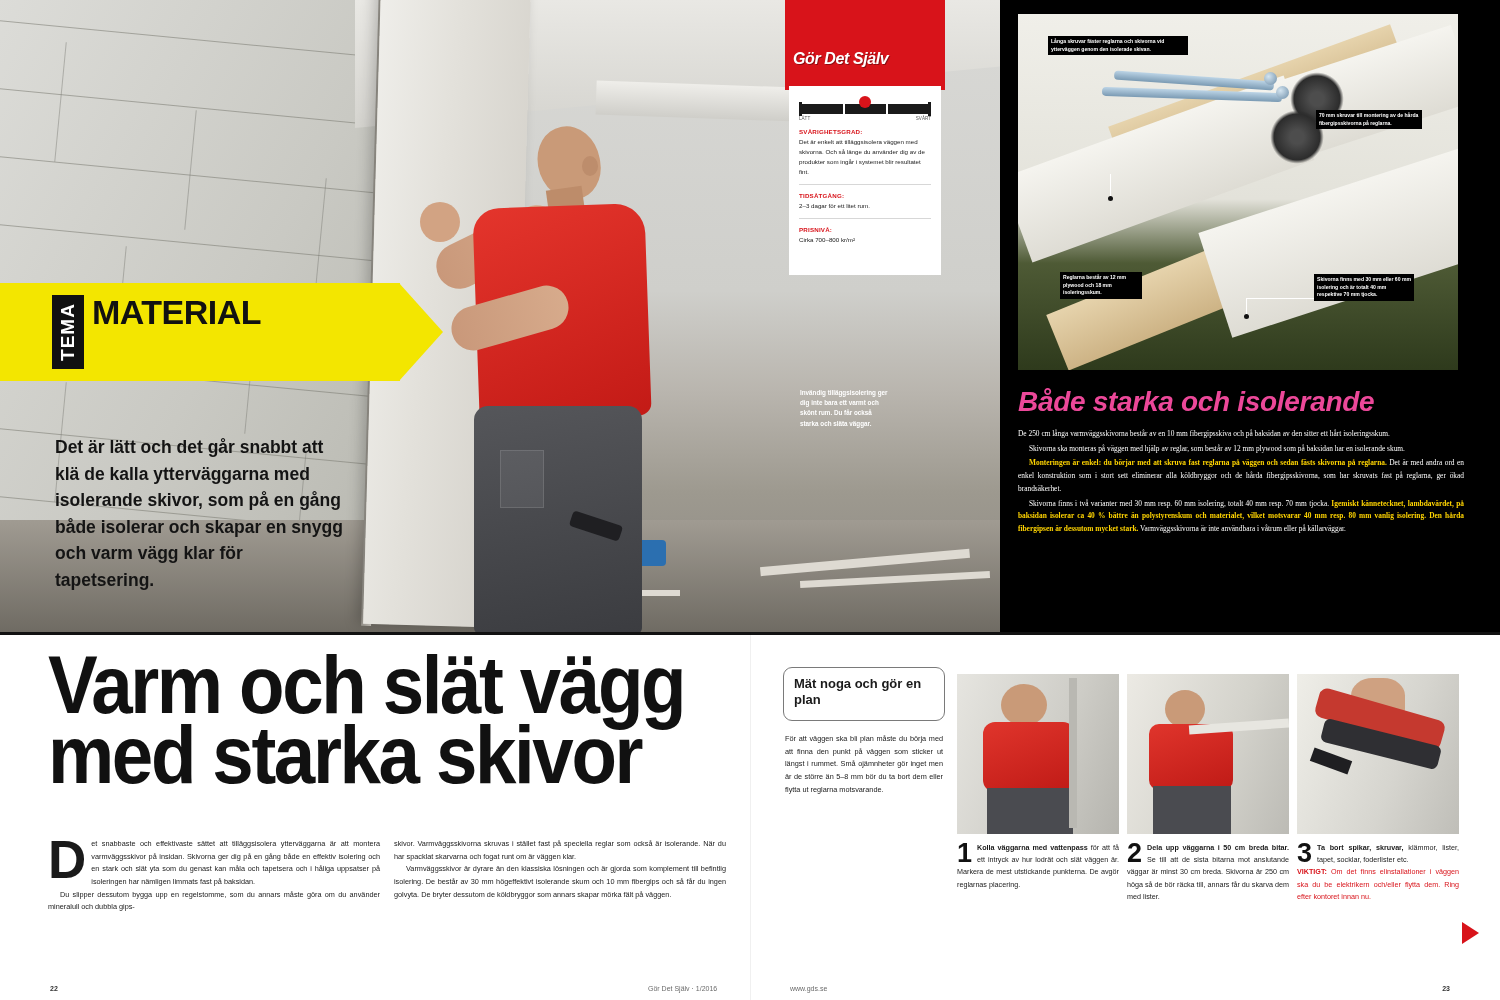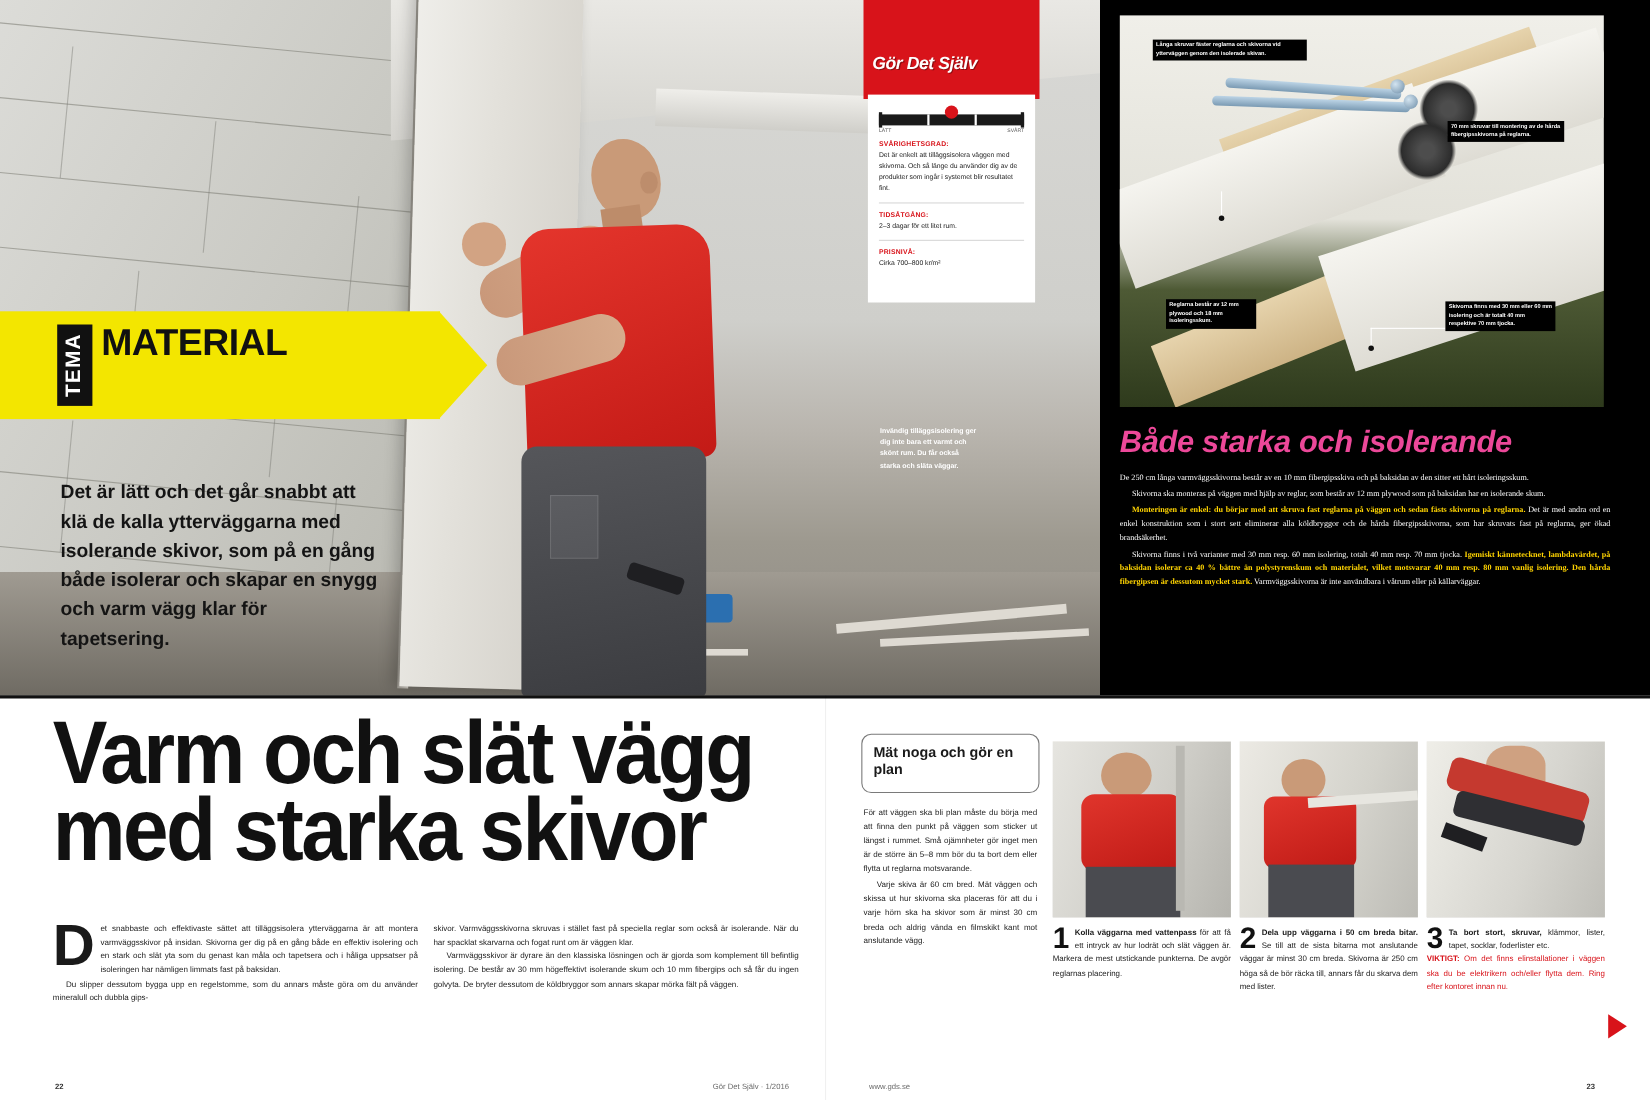--- a/index.html
+++ b/index.html
@@ -326,21 +326,20 @@
       <p><span>Du slipper dessutom bygga upp en regelstomme, som du annars måste göra om du använder mineralull och dubbla gips-</span></p>
     </div>
   <div class="col col-2" id="col-2">
       <p><span>skivor. Varmväggsskivorna skruvas i stället fast på speciella reglar som också är isolerande. När du har spacklat skarvarna och fogat runt om är väggen klar.</span></p>
       <p><span>Varmväggsskivor är dyrare än den klassiska lösningen och är gjorda som komplement till befintlig isolering. De består av 30 mm högeffektivt isolerande skum och 10 mm fibergips och så får du ingen golvyta. De bryter dessutom de köldbryggor som annars skapar mörka fält på väggen.</span></p>
     </div>
 
   <div class="mat-box">Mät noga och gör en plan</div>
   <div class="mat-text" id="plan-text">
       <p>För att väggen ska bli plan måste du börja med att finna den punkt på väggen som sticker ut längst i rummet. Små ojämnheter gör inget men är de större än 5–8 mm bör du ta bort dem eller flytta ut reglarna motsvarande.</p>
-      <p>Varje skiva är 60 cm bred. Mät väggen och skissa ut hur skivorna ska placeras för att du i varje hörn ska ha skivor som är minst 30 cm breda och aldrig vända en filmskikt kant mot anslutande vägg.</p>
     </div>
 
   <div class="step s1">
     <div class="step-img">
       <div style="position:absolute;left:0;top:0;width:162px;height:160px;background:linear-gradient(110deg,#e6e5e0,#cdccc6 60%,#b5b4ae)"></div>
       <div style="position:absolute;left:44px;top:10px;width:46px;height:42px;background:#c99a78;border-radius:50%"></div>
       <div style="position:absolute;left:26px;top:48px;width:92px;height:70px;background:linear-gradient(160deg,#e0352c,#bf1a16);border-radius:12px"></div>
       <div style="position:absolute;left:30px;top:114px;width:86px;height:46px;background:#4a4b50"></div>
       <div style="position:absolute;left:112px;top:4px;width:8px;height:150px;background:#b9b8b2"></div>
     </div>
@@ -364,21 +363,21 @@
 
   <div class="step s3">
     <div class="step-img">
       <div style="position:absolute;left:0;top:0;width:162px;height:160px;background:linear-gradient(110deg,#efeee8,#d6d5cf 60%,#bfbeb8)"></div>
       <div style="position:absolute;left:54px;top:4px;width:54px;height:44px;background:#cfa181;border-radius:40% 40% 30% 30%"></div>
       <div style="position:absolute;left:18px;top:30px;width:130px;height:30px;background:#c5392f;border-radius:8px;transform:rotate(16deg)"></div>
       <div style="position:absolute;left:24px;top:58px;width:120px;height:24px;background:#2f2f33;border-radius:6px;transform:rotate(14deg)"></div>
       <div style="position:absolute;left:14px;top:80px;width:40px;height:14px;background:#1f1f22;transform:rotate(20deg)"></div>
     </div>
     <div class="step-txt">
-      <span class="step-num">3</span><span class="step-lead">Ta bort  stort, skruvar,</span><span> klämmor, lister, tapet, socklar, foderlister etc.</span><br>
+      <span class="step-num">3</span><span class="step-lead">Ta bort  spikar, skruvar,</span><span> klämmor, lister, tapet, socklar, foderlister etc.</span><br>
       <span class="warn">VIKTIGT:</span><span class="warn-body"> Om det finns elinstallationer i väggen ska du be elektrikern och/eller flytta dem. Ring efter kontoret innan nu.</span>
     </div>
   </div>
 
   <div class="arrow-next"></div>
 
   <div class="footer pg-l">22</div>
   <div class="footer f-mid">Gör Det Själv · 1/2016</div>
   <div class="footer f-site">www.gds.se</div>
   <div class="footer pg-r">23</div>

